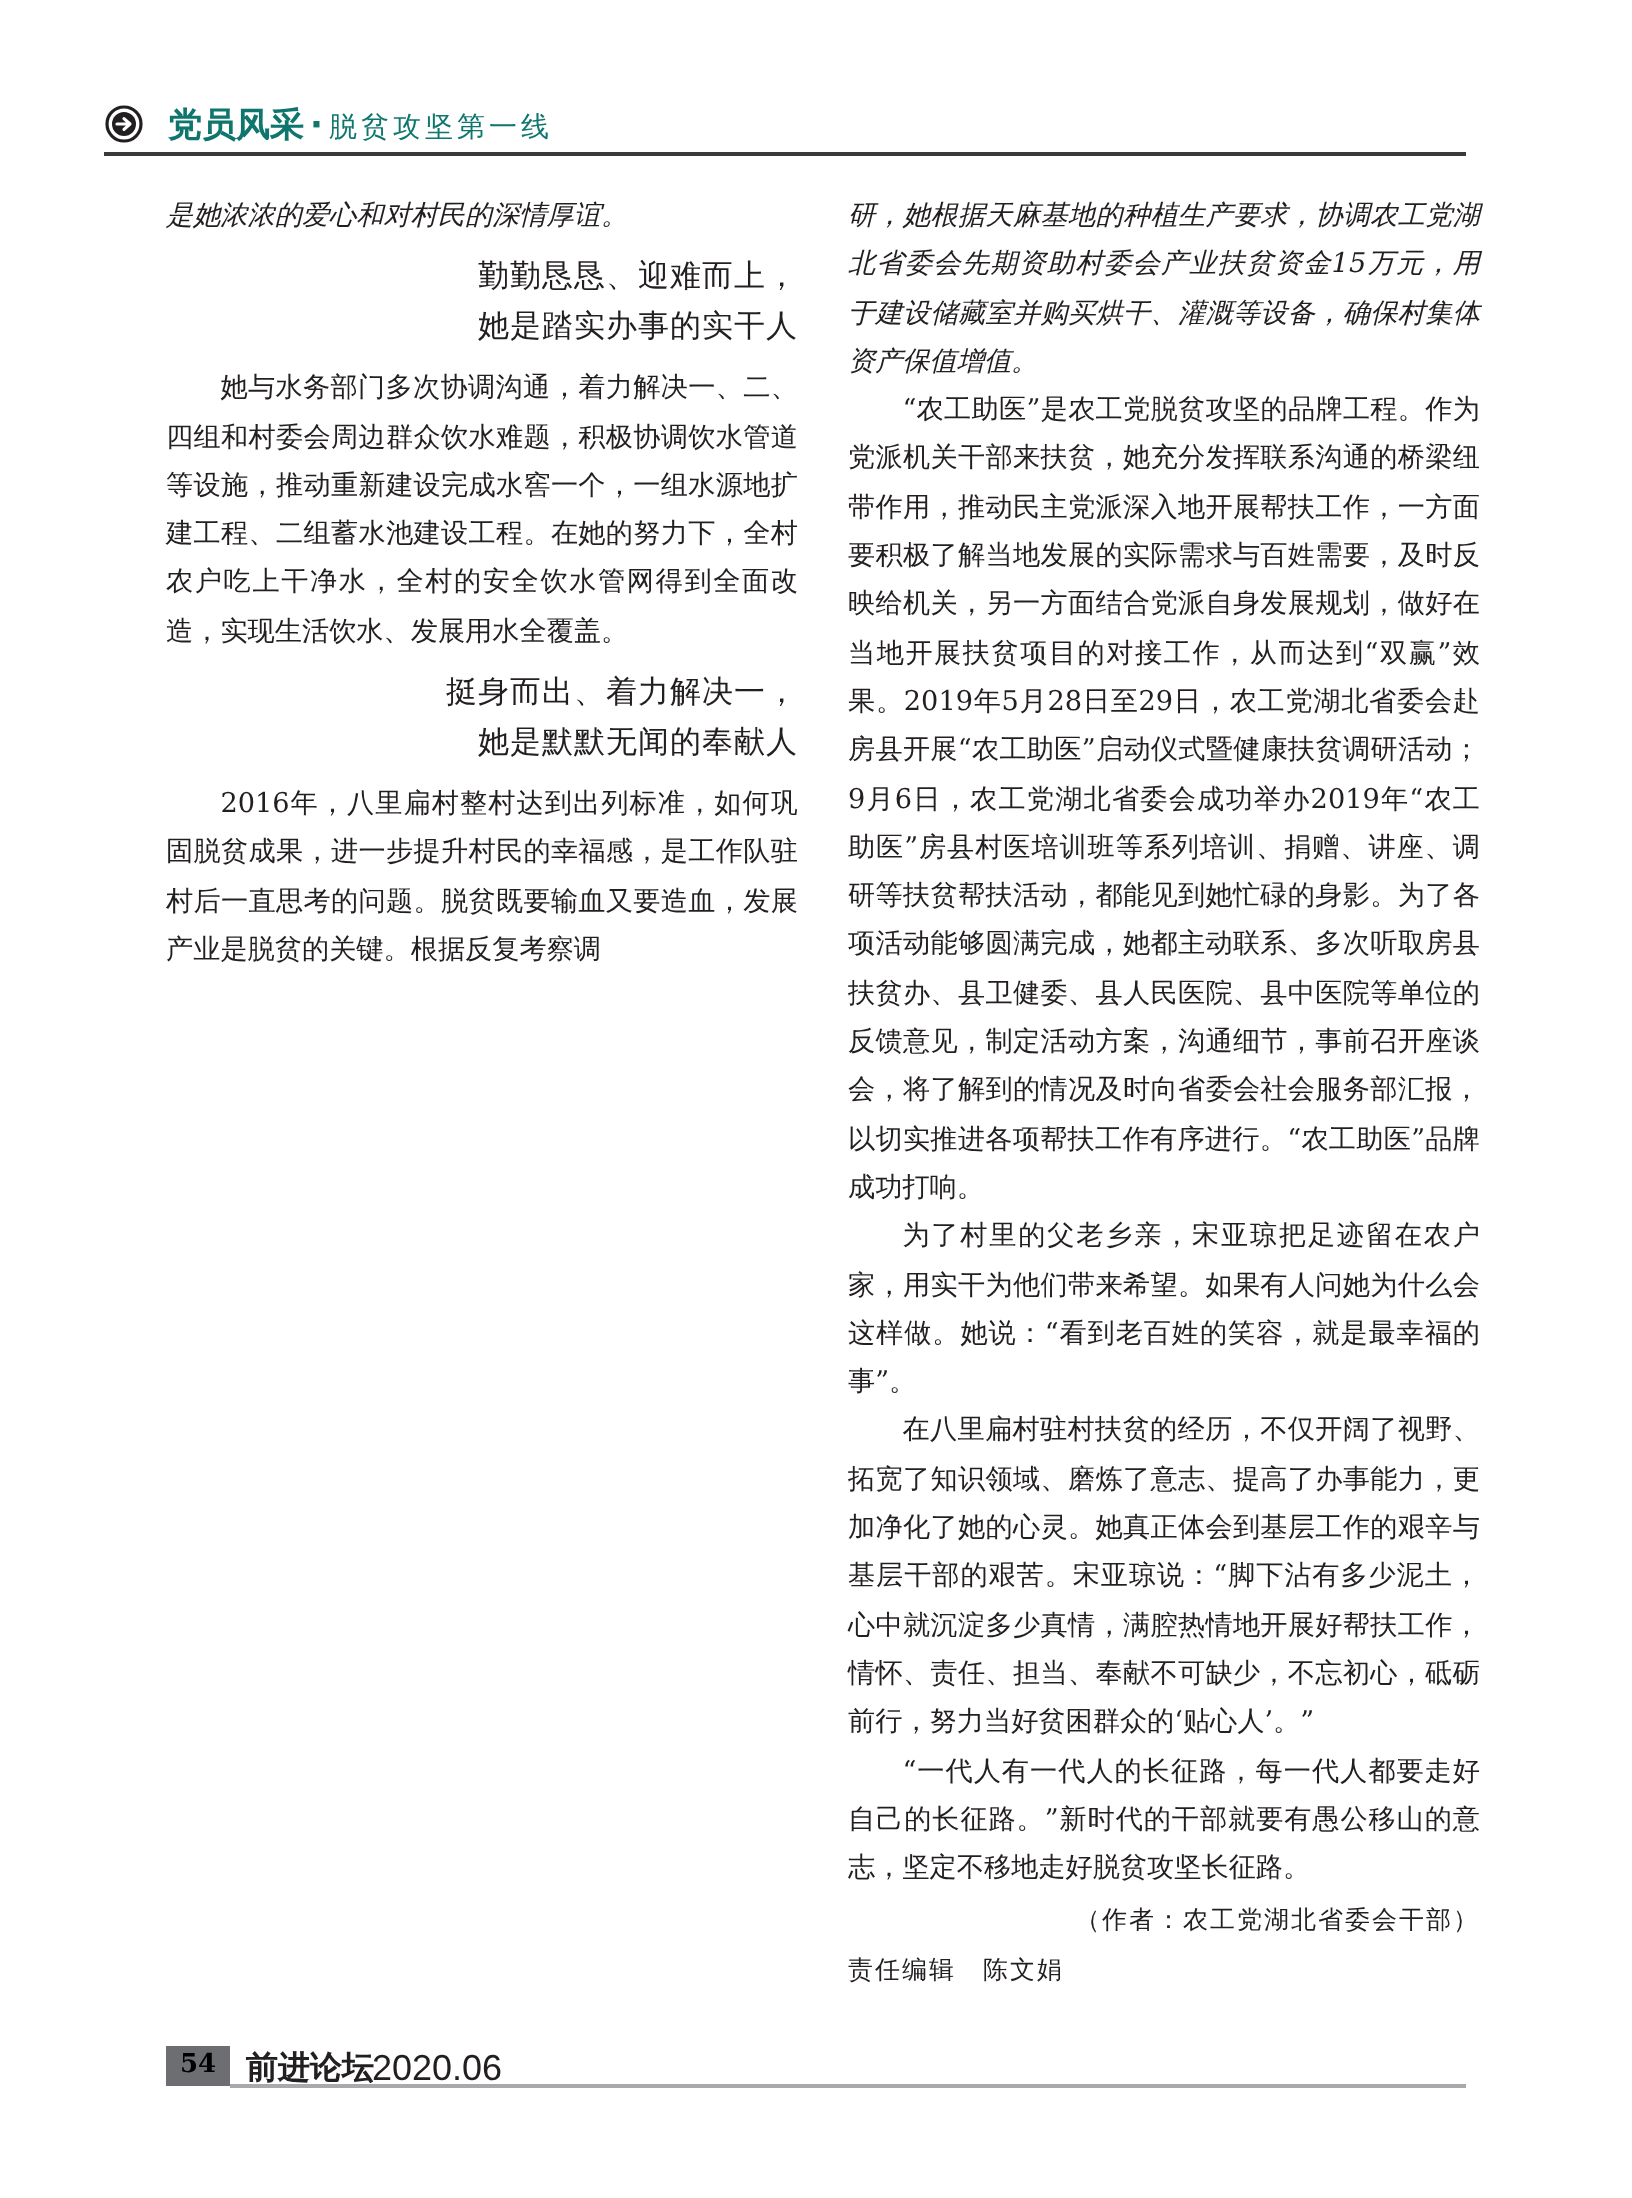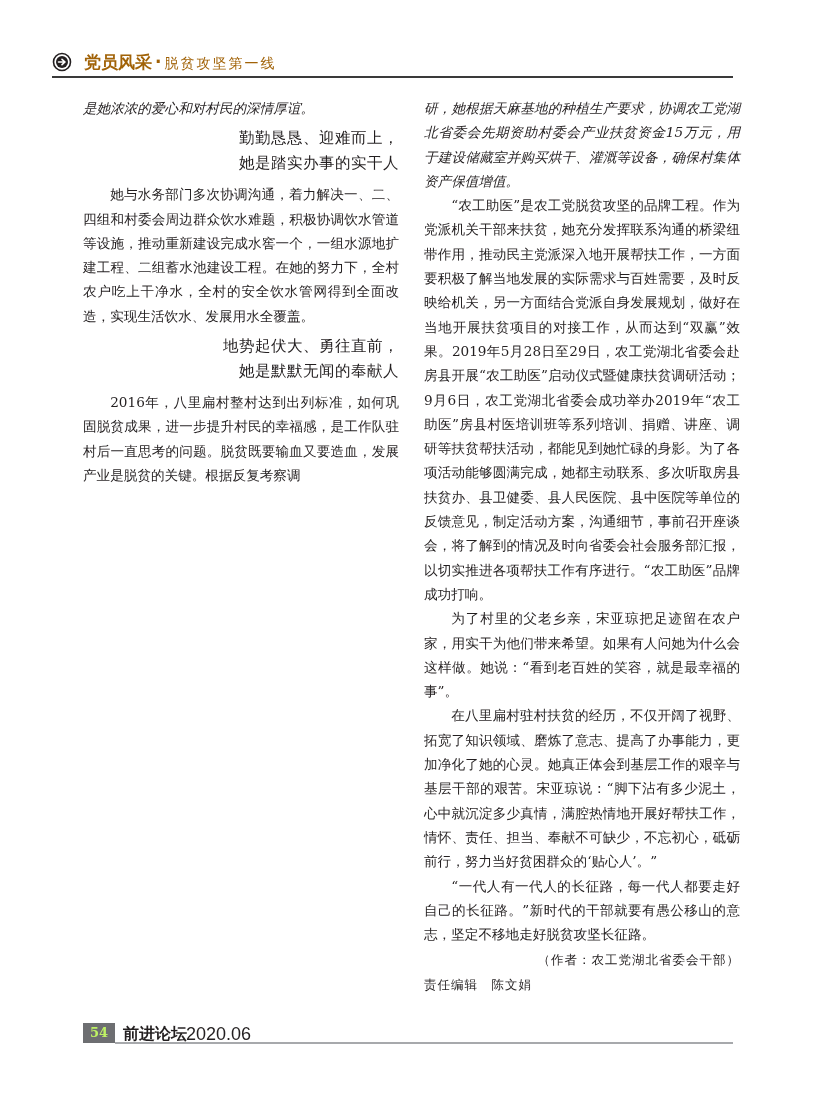--- a/index.html
+++ b/index.html
@@ -3,38 +3,38 @@
 <meta charset="utf-8">
 <style>
   html, body { margin: 0; padding: 0; background: #ffffff; }
   body { width: 816px; height: 1099px; position: relative; overflow: hidden;
          font-family: "DejaVu Serif", "Liberation Serif", serif; color: #231f20; }
 
   .header { position: absolute; left: 52px; top: 50px; width: 681px; height: 26px;
             border-bottom: 2px solid #3a3a3a; }
   .header .arrow-icon { position: absolute; left: 0; top: 2px; width: 20px; height: 20px; }
   .header .section { position: absolute; left: 32px; top: 1px; font-family: "DejaVu Sans", "Liberation Sans", sans-serif;
-                     font-weight: bold; font-size: 17px; letter-spacing: 0px; color: #a16207; white-space: nowrap; }
+                     font-weight: bold; font-size: 17px; letter-spacing: 0px; color: #0f766e; white-space: nowrap; }
   .header .sep { font-weight: bold; margin: 0 3px; }
   .header .sub { font-family: "DejaVu Serif", serif; font-weight: normal; font-size: 14px; letter-spacing: 2px; }
 
   .col { position: absolute; top: 96px; width: 316px; font-size: 13.6px; line-height: 24.3px;
          text-align: justify; text-justify: inter-character; }
   .col.left { left: 83px; }
   .col.right { left: 424px; }
   .col p { margin: 0; text-indent: 2em; }
   .col p.noindent { text-indent: 0; font-style: italic; }
   .col h3 { margin: 6px 0 6px 0; text-align: right; font-size: 15.5px; line-height: 25px;
             font-weight: normal; font-family: "DejaVu Serif", serif; letter-spacing: 0.5px; }
   .col .byline { text-align: right; text-indent: 0; font-size: 12.5px; letter-spacing: 1px; margin-top: 2px; }
   .col .editor { text-align: left; text-indent: 0; font-size: 12.5px; letter-spacing: 1px; padding-right: 8px; }
 
   .footer { position: absolute; left: 83px; top: 1023px; width: 650px; height: 22px; }
   .footer .pageno { position: absolute; left: 0; top: 0; width: 32px; height: 20px; background: #6d6e71;
-                    color: #bef264; font-weight: bold; font-size: 13px; line-height: 20px; text-align: center;
+                    color: #000000; font-weight: bold; font-size: 13px; line-height: 20px; text-align: center;
                     font-family: "DejaVu Serif", serif; }
   .footer .mag { position: absolute; left: 40px; top: 1px; font-size: 16px; font-weight: bold;
                  font-family: "DejaVu Sans", "Liberation Sans", sans-serif; }
   .footer .issue { position: absolute; left: 103px; top: 1px; font-size: 18px;
                    font-family: "Liberation Sans", "DejaVu Sans", sans-serif; }
   .footer .rule { position: absolute; left: 32px; right: 0; top: 19px; height: 2px; background: #a7a9ac; }
 </style>
 </head>
 <body>
 
@@ -50,21 +50,21 @@
 </div>
 
 <div class="col left">
   <p class="noindent">是她浓浓的爱心和对村民的深情厚谊。</p>
   <h3>
     <span>勤勤恳恳、迎难而上，</span><br>
     <span>她是踏实办事的实干人</span>
   </h3>
   <p>她与水务部门多次协调沟通，着力解决一、二、四组和村委会周边群众饮水难题，积极协调饮水管道等设施，推动重新建设完成水窖一个，一组水源地扩建工程、二组蓄水池建设工程。在她的努力下，全村农户吃上干净水，全村的安全饮水管网得到全面改造，实现生活饮水、发展用水全覆盖。</p>
   <h3>
-    <span>地势起伏大、勇往直前，</span><br>
+    <span>挺身而出、着力解决一，</span><br>
     <span>她是默默无闻的奉献人</span>
   </h3>
   <p>2016年，八里扁村整村达到出列标准，如何巩固脱贫成果，进一步提升村民的幸福感，是工作队驻村后一直思考的问题。脱贫既要输血又要造血，发展产业是脱贫的关键。根据反复考察调</p>
 </div>
 
 <div class="col right">
   <p class="noindent">研，她根据天麻基地的种植生产要求，协调农工党湖北省委会先期资助村委会产业扶贫资金15万元，用于建设储藏室并购买烘干、灌溉等设备，确保村集体资产保值增值。</p>
   <p>“农工助医”是农工党脱贫攻坚的品牌工程。作为党派机关干部来扶贫，她充分发挥联系沟通的桥梁纽带作用，推动民主党派深入地开展帮扶工作，一方面要积极了解当地发展的实际需求与百姓需要，及时反映给机关，另一方面结合党派自身发展规划，做好在当地开展扶贫项目的对接工作，从而达到“双赢”效果。2019年5月28日至29日，农工党湖北省委会赴房县开展“农工助医”启动仪式暨健康扶贫调研活动；9月6日，农工党湖北省委会成功举办2019年“农工助医”房县村医培训班等系列培训、捐赠、讲座、调研等扶贫帮扶活动，都能见到她忙碌的身影。为了各项活动能够圆满完成，她都主动联系、多次听取房县扶贫办、县卫健委、县人民医院、县中医院等单位的反馈意见，制定活动方案，沟通细节，事前召开座谈会，将了解到的情况及时向省委会社会服务部汇报，以切实推进各项帮扶工作有序进行。“农工助医”品牌成功打响。</p>
   <p>为了村里的父老乡亲，宋亚琼把足迹留在农户家，用实干为他们带来希望。如果有人问她为什么会这样做。她说：“看到老百姓的笑容，就是最幸福的事”。</p>
   <p>在八里扁村驻村扶贫的经历，不仅开阔了视野、拓宽了知识领域、磨炼了意志、提高了办事能力，更加净化了她的心灵。她真正体会到基层工作的艰辛与基层干部的艰苦。宋亚琼说：“脚下沾有多少泥土，心中就沉淀多少真情，满腔热情地开展好帮扶工作，情怀、责任、担当、奉献不可缺少，不忘初心，砥砺前行，努力当好贫困群众的‘贴心人’。”</p>

